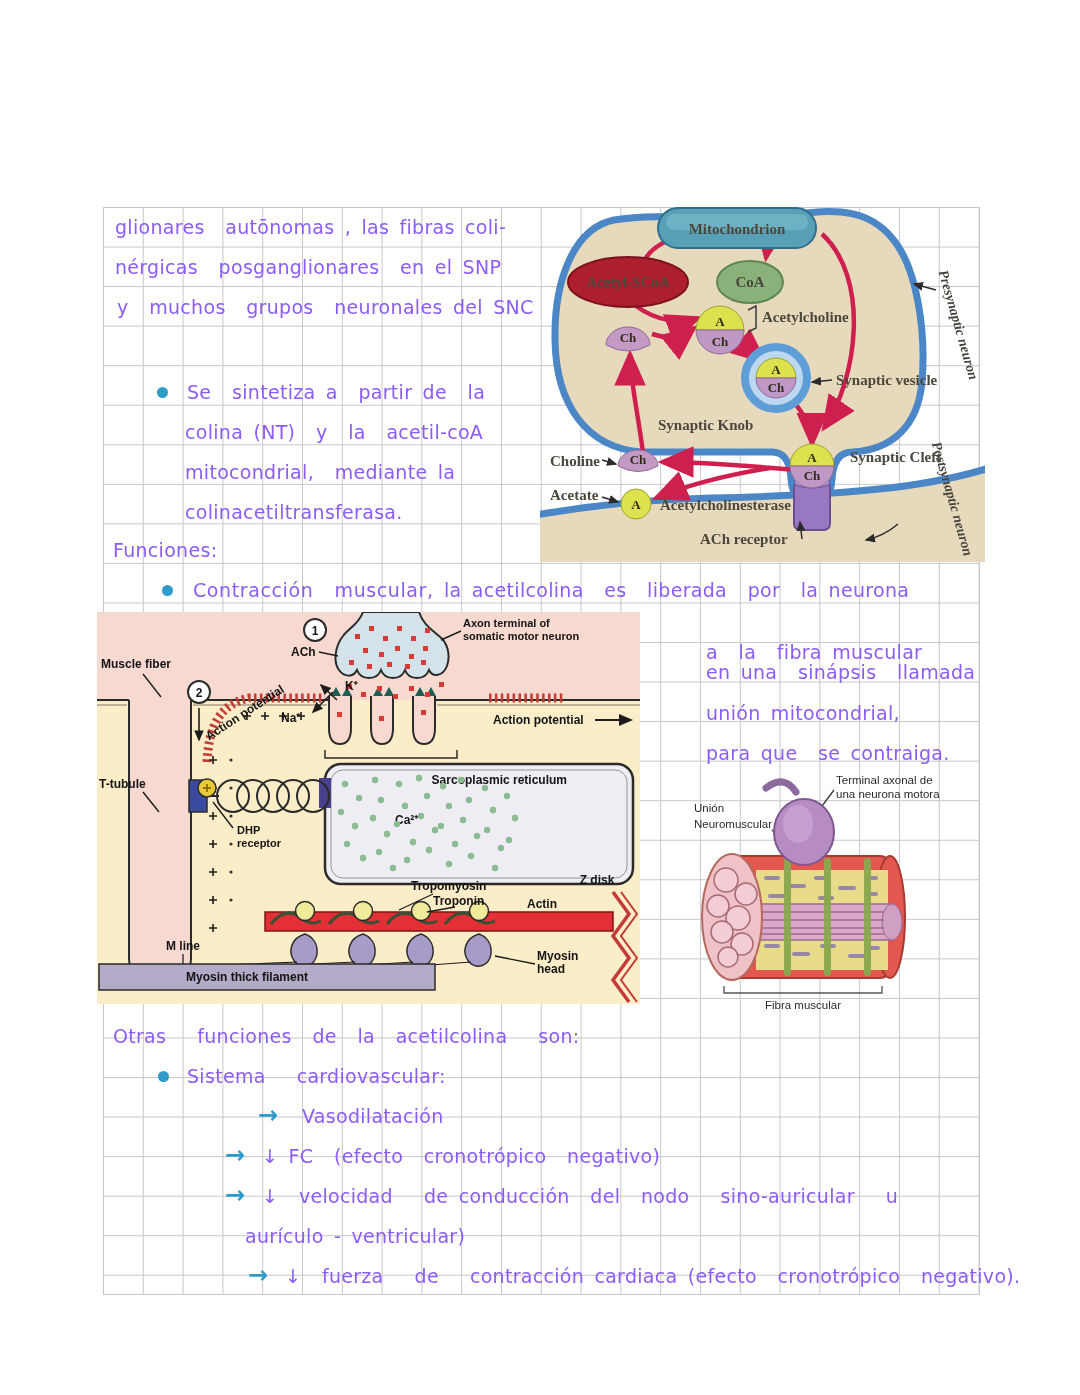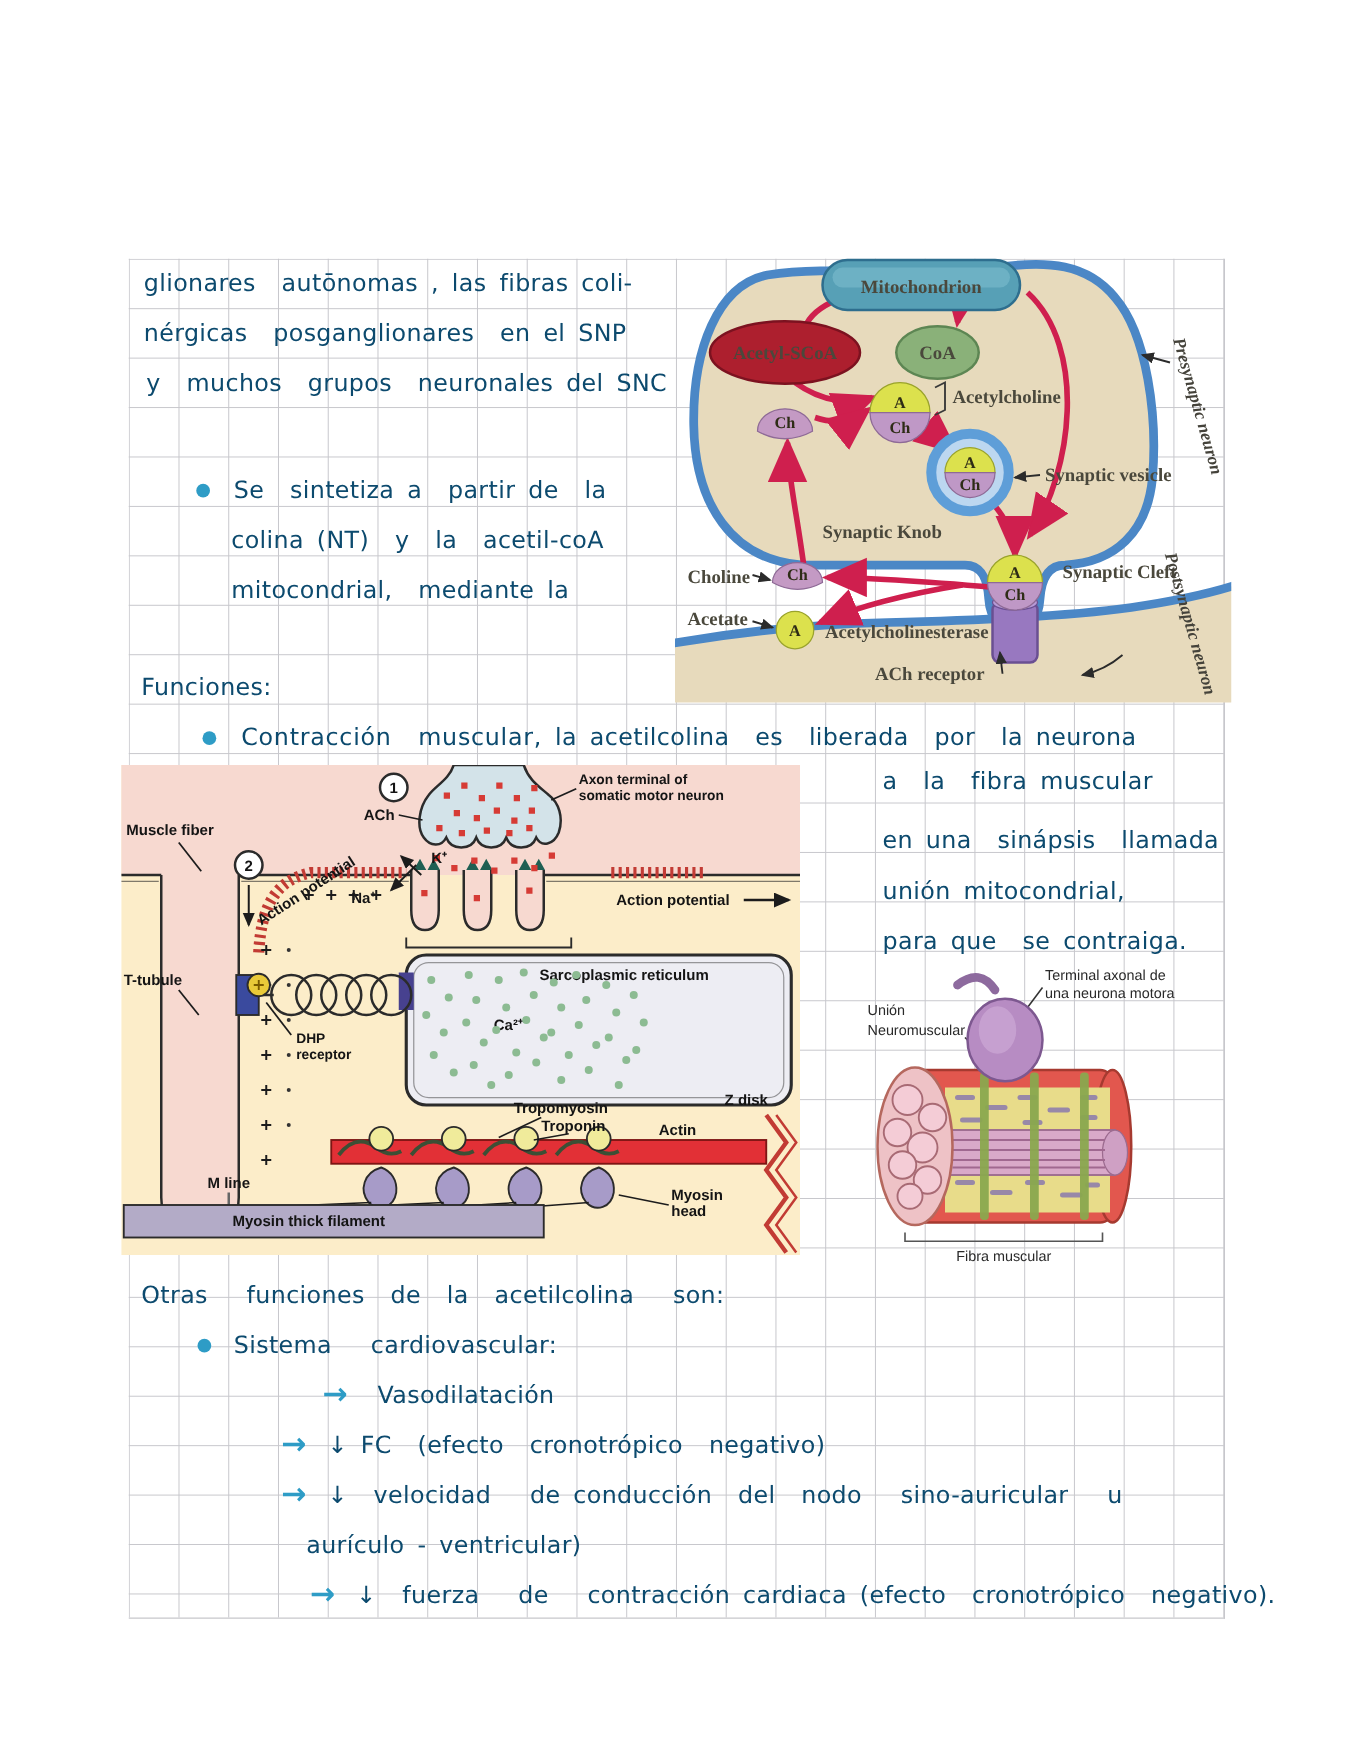--- a/index.html
+++ b/index.html
@@ -3,21 +3,21 @@
 <meta charset="utf-8">
 <style>
   html,body{margin:0;padding:0;background:#ffffff;}
   .page{position:relative;width:1080px;height:1395px;background:#ffffff;overflow:hidden;
         font-family:"DejaVu Sans",sans-serif;}
   .grid{position:absolute;left:103px;top:207px;width:876px;height:1087px;
         background-image:linear-gradient(to right,#c7c7cc 1px,transparent 1px),
                          linear-gradient(to bottom,#c7c7cc 1px,transparent 1px);
         background-size:39.8px 39.55px;
         border-right:1px solid #c7c7cc;border-bottom:1px solid #c7c7cc;}
-  .hw{position:absolute;height:40px;line-height:40px;font-size:19px;color:#0c4a6e;
+  .hw{position:absolute;height:40px;line-height:40px;font-size:19px;color:#8b5cf6;
       letter-spacing:.3px;word-spacing:4px;white-space:pre;}
   .hw b{font-weight:400;letter-spacing:.6px;}
   .dot{position:absolute;width:11px;height:11px;border-radius:50%;background:#2e9cc6;}
   .arw{position:absolute;height:40px;line-height:38px;font-size:24px;font-weight:bold;color:#2e9cc6;}
   svg{position:absolute;}
   .sf{font-family:"Liberation Serif",serif;font-weight:bold;fill:#4a483c;font-size:15px;}
   .sfi{font-family:"Liberation Serif",serif;font-weight:bold;font-style:italic;fill:#44423a;font-size:14px;}
   .mol{font-family:"Liberation Serif",serif;font-weight:bold;font-size:13px;fill:#2e2c16;}
   .mf{font-family:"Liberation Sans",sans-serif;font-weight:bold;fill:#141414;font-size:12px;}
   .mfs{font-family:"Liberation Sans",sans-serif;font-weight:bold;fill:#141414;font-size:11px;}
@@ -30,26 +30,27 @@
   <div class="grid"></div>
 
   <div class="hw" style="left:115px;top:207px">glionares  autōnomas , las fibras coli-</div>
   <div class="hw" style="left:115px;top:247px">nérgicas  posganglionares  en el SNP</div>
   <div class="hw" style="left:117px;top:287px">y  muchos  grupos  neuronales del SNC</div>
 
   <div class="dot" style="left:157px;top:387px"></div>
   <div class="hw" style="left:187px;top:372px">Se  sintetiza a  partir de  la</div>
   <div class="hw" style="left:185px;top:412px">colina (NT)  y  la  acetil-coA</div>
   <div class="hw" style="left:185px;top:452px">mitocondrial,  mediante la</div>
+  <div class="hw" style="left:185px;top:492px">colinacetiltransferasa.</div>
   <div class="hw" style="left:113px;top:530px">Funciones:</div>
 
   <div class="dot" style="left:162px;top:585px"></div>
   <div class="hw" style="left:193px;top:570px"><b>Contracción  muscular,</b><span> la acetilcolina  es  liberada  por  la neurona</span></div>
 
-  <div class="hw" style="left:706px;top:605px">a  la  fibra muscular</div>
+  <div class="hw" style="left:706px;top:632px">a  la  fibra muscular</div>
   <div class="hw" style="left:706px;top:652px">en una  sinápsis  llamada</div>
   <div class="hw" style="left:706px;top:693px">unión mitocondrial,</div>
   <div class="hw" style="left:706px;top:733px">para que  se contraiga.</div>
 
   <div class="hw" style="left:113px;top:1016px">Otras   funciones  de  la  acetilcolina   son:</div>
   <div class="dot" style="left:158px;top:1071px"></div>
   <div class="hw" style="left:187px;top:1056px">Sistema   cardiovascular:</div>
 
   <div class="arw" style="left:258px;top:1096px">→</div>
   <div class="hw" style="left:302px;top:1096px">Vasodilatación</div>

